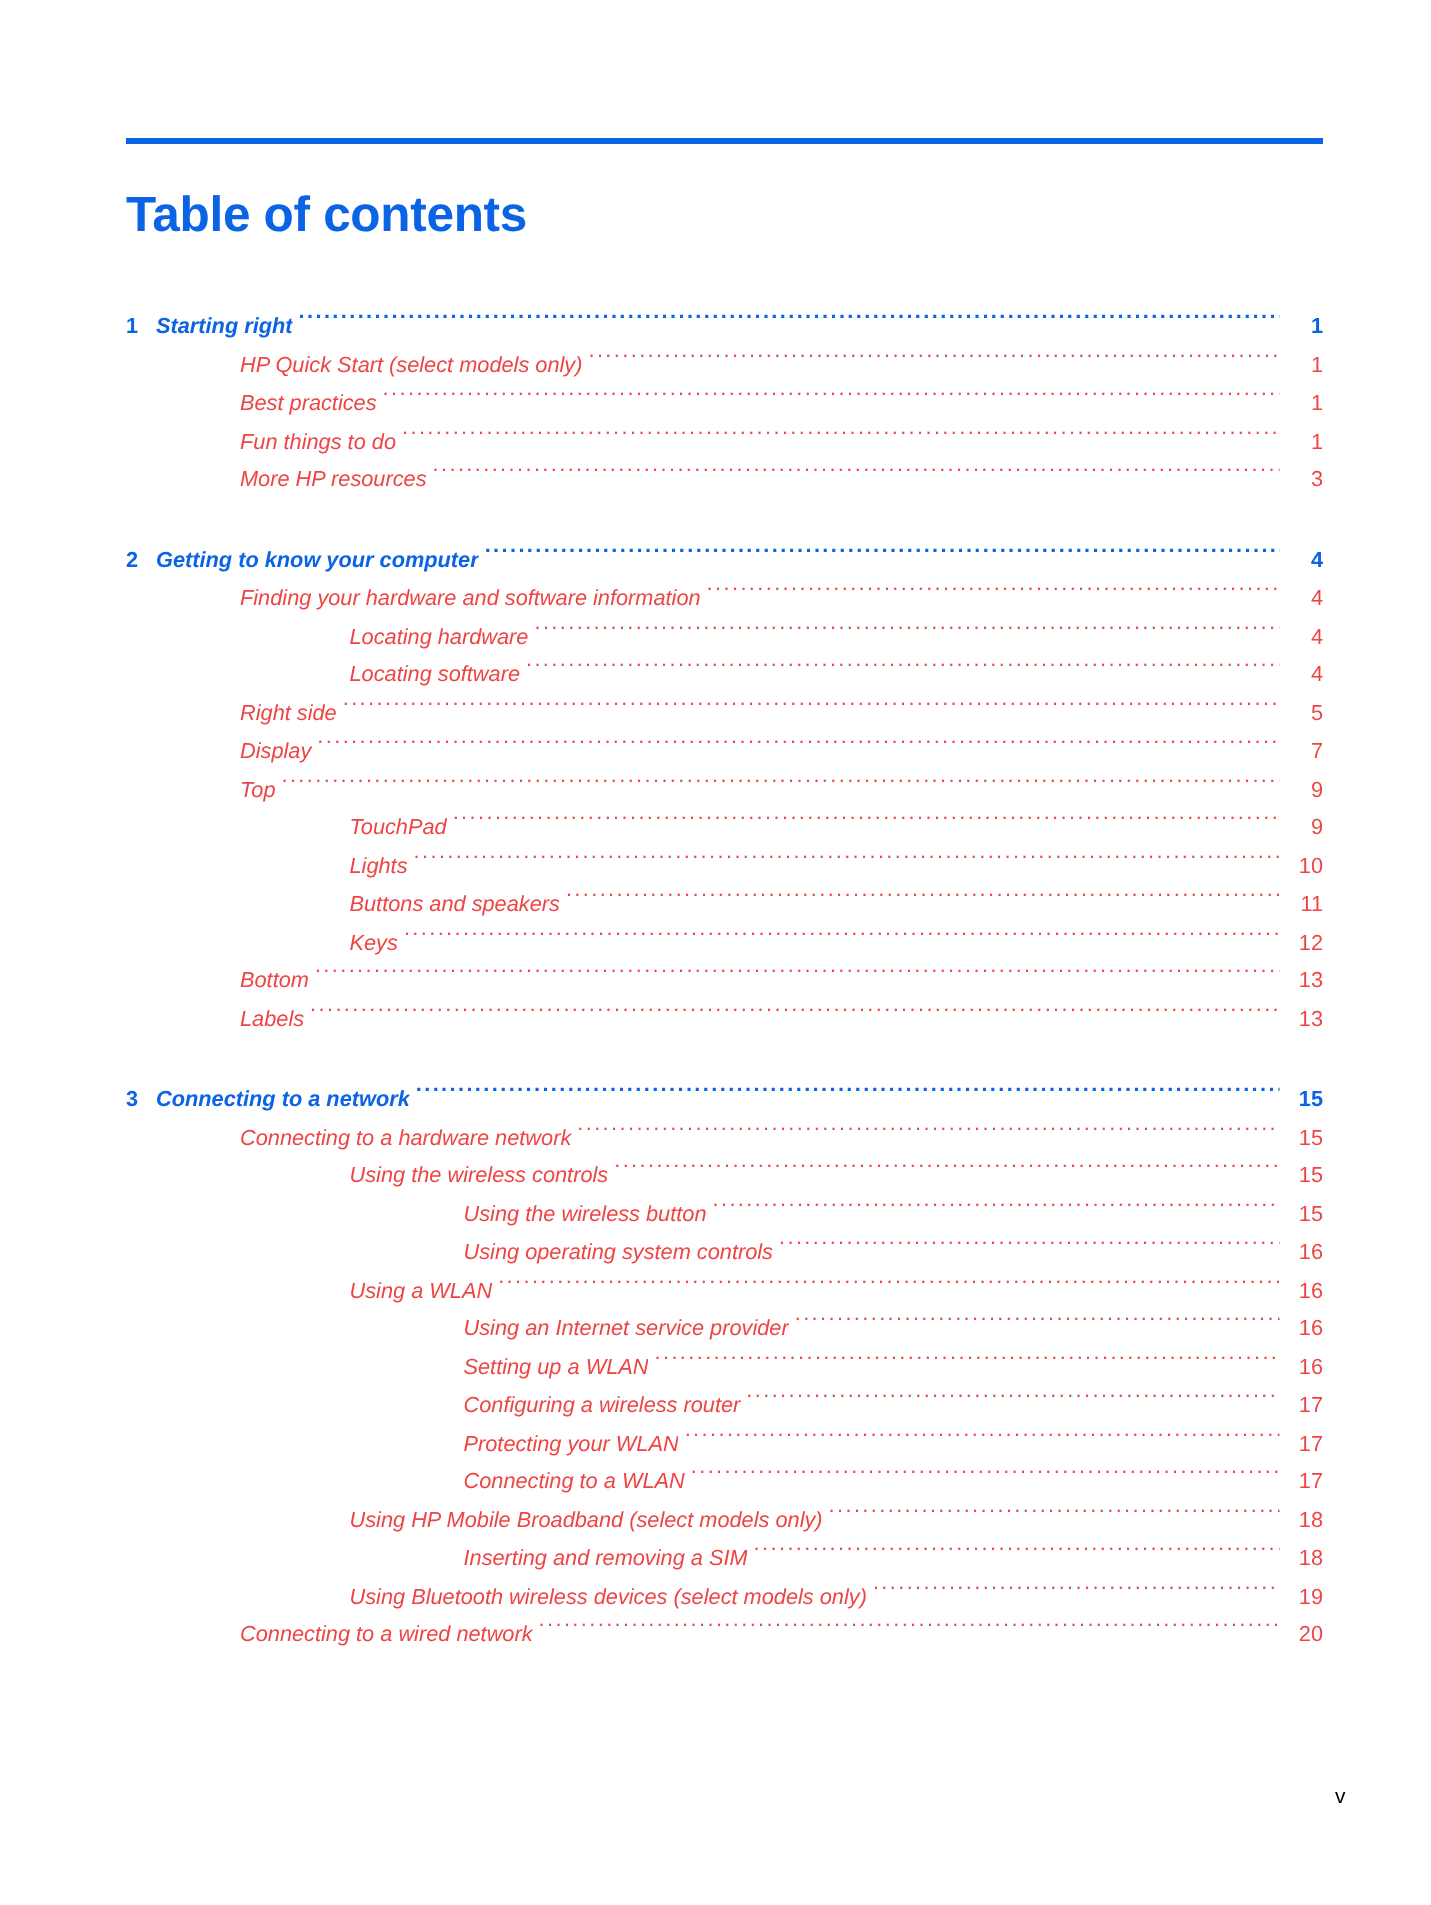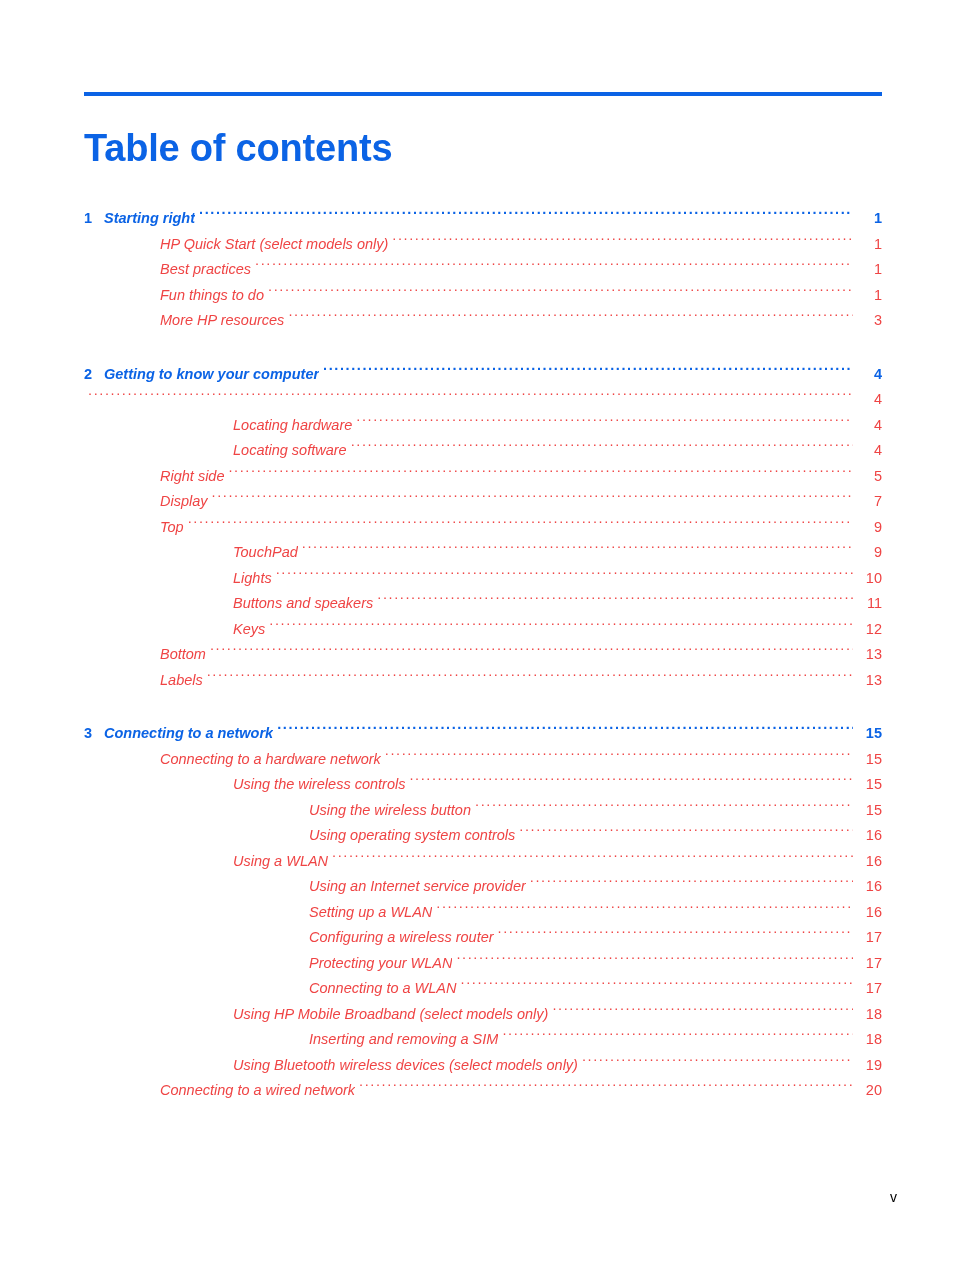--- a/index.html
+++ b/index.html
@@ -26,21 +26,21 @@
     left: 84px;
     top: 92px;
     width: 798px;
     height: 4px;
     background: #0B63E5;
   }
   .page-title {
     position: absolute;
     left: 84px;
     top: 103px;
-    font-size: 38px;
+    font-size: 33px;
     font-weight: bold;
     color: #0B63E5;
     letter-spacing: -0.2px;
     line-height: 1.1;
     white-space: nowrap;
   }
   .toc {
     position: absolute;
     left: 84px;
     top: 206px;
@@ -147,20 +147,21 @@
         <span class="leader"></span>
         <span class="pagenum">3</span>
       </div>
       <div class="toc-row chapter">
         <span class="chapnum">2</span>
         <span class="label-wrap">Getting to know your computer</span>
         <span class="leader"></span>
         <span class="pagenum">4</span>
       </div>
       <div class="toc-row lvl1">
+        <span class="label-wrap">Finding your hardware and software information</span>
         <span class="leader"></span>
         <span class="pagenum">4</span>
       </div>
       <div class="toc-row lvl2">
         <span class="label-wrap">Locating hardware</span>
         <span class="leader"></span>
         <span class="pagenum">4</span>
       </div>
       <div class="toc-row lvl2">
         <span class="label-wrap">Locating software</span>

